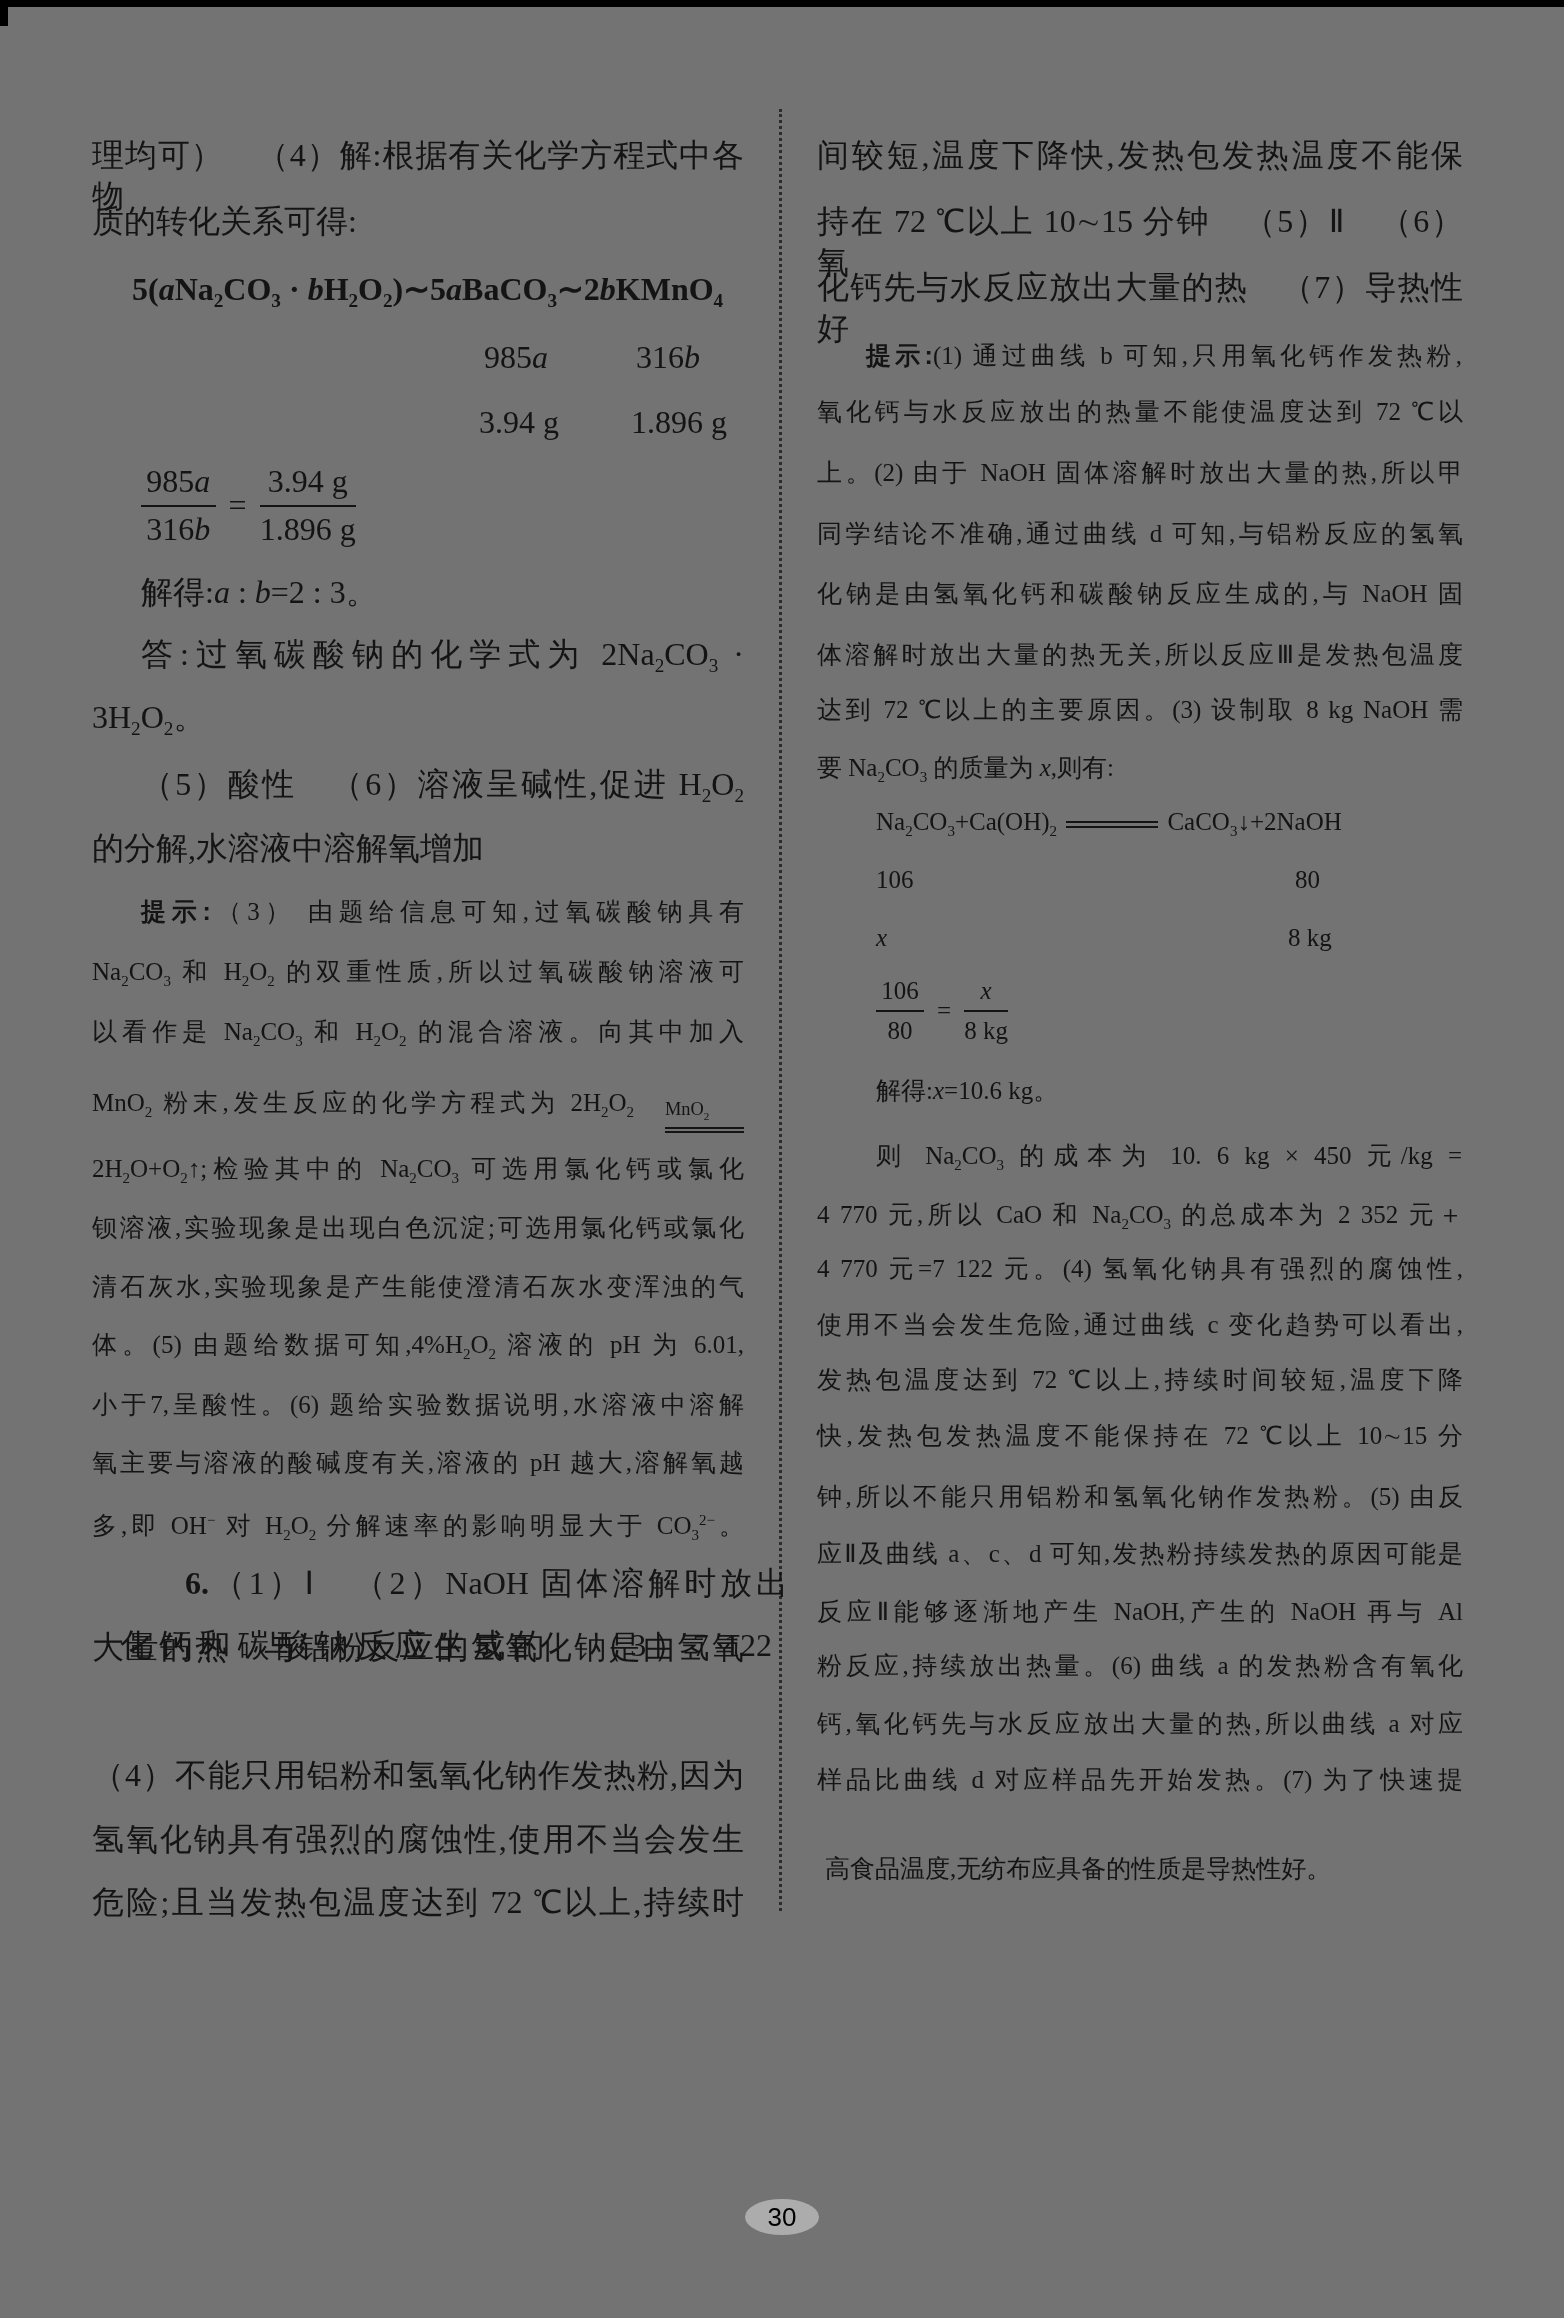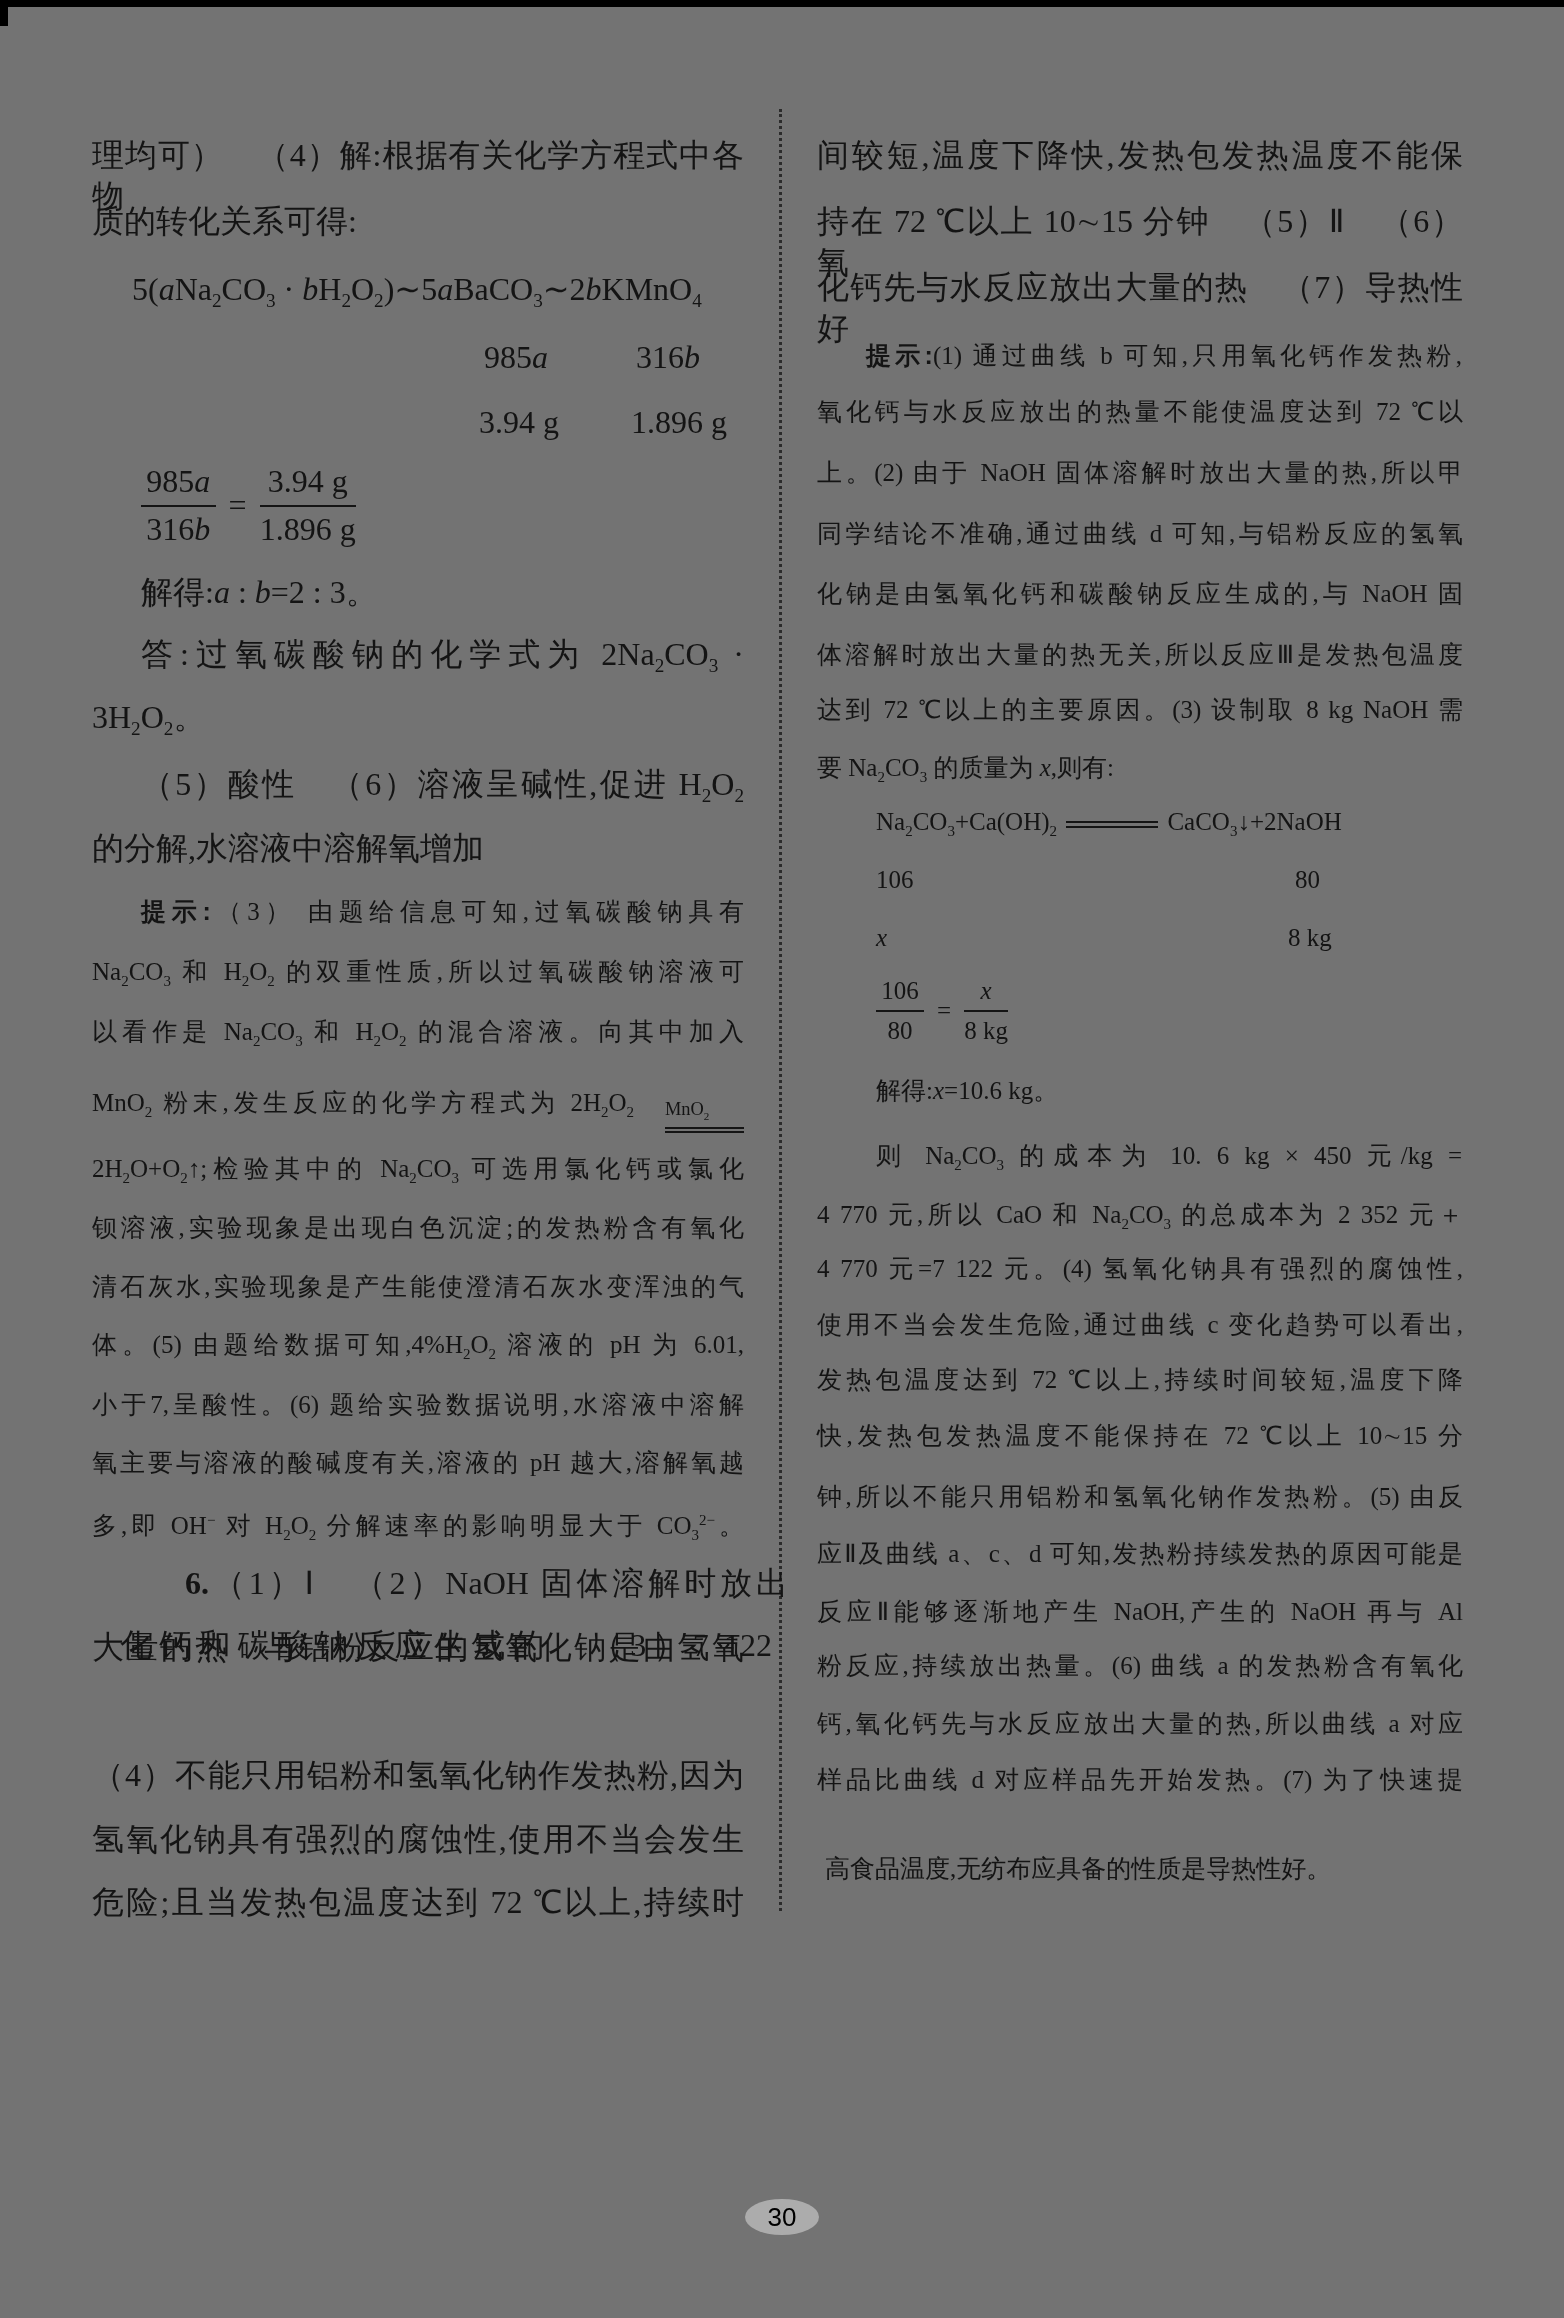--- a/index.html
+++ b/index.html
@@ -42,41 +42,41 @@
 </head>
 <body>
 
 <div id="page">
   <div class="topbar"></div>
   <div class="cornermark"></div>
   <div class="divider"></div>
   <div class="column" style="left: 92px; width: 652px;">
       <div class="line big fill" style="left: 0px; top: 135px; width: 652px;">理均可）　（4）解:根据有关化学方程式中各物</div>
       <div class="line big" style="left: 0px; top: 201px;">质的转化关系可得:</div>
-      <div class="line big" style="left: 40px; top: 269px;">5(<i>a</i>Na<sub>2</sub>CO<sub>3</sub> · <i>b</i>H<sub>2</sub>O<sub>2</sub>)∼5<i>a</i>BaCO<sub>3</sub>∼2<i>b</i>KMnO<sub>4</sub></div>
+      <div class="line big" style="left: 40px; top: 269px; font-weight: bold;">5(<i>a</i>Na<sub>2</sub>CO<sub>3</sub> · <i>b</i>H<sub>2</sub>O<sub>2</sub>)∼5<i>a</i>BaCO<sub>3</sub>∼2<i>b</i>KMnO<sub>4</sub></div>
       <div class="line big" style="left: 0px; top: 337px; width: 652px;">
         <span class="item" style="left: 392px;">985<i>a</i></span>
         <span class="item" style="left: 544px;">316<i>b</i></span>
       </div>
       <div class="line big" style="left: 0px; top: 402px; width: 652px;">
         <span class="item" style="left: 387px;">3.94 g</span>
         <span class="item" style="left: 539px;">1.896 g</span>
       </div>
       <div class="line big" style="left: 49px; top: 461px;"><span class="frac"><span class="num">985<i>a</i></span><span class="den">316<i>b</i></span></span><span class="feq">=</span><span class="frac"><span class="num">3.94 g</span><span class="den">1.896 g</span></span></div>
       <div class="line big" style="left: 49px; top: 572px;">解得:<i>a</i> : <i>b</i>=2 : 3。</div>
       <div class="line big fill" style="left: 49px; top: 634px; width: 603px;">答:过氧碳酸钠的化学式为 2Na<sub>2</sub>CO<sub>3</sub> ·</div>
       <div class="line big" style="left: 0px; top: 697px;">3H<sub>2</sub>O<sub>2</sub>。</div>
       <div class="line big fill" style="left: 49px; top: 764px; width: 603px;">（5）酸性　（6）溶液呈碱性,促进 H<sub>2</sub>O<sub>2</sub></div>
       <div class="line big" style="left: 0px; top: 828px;">的分解,水溶液中溶解氧增加</div>
       <div class="line hint fill" style="left: 49px; top: 895px; width: 603px;"><b class="tip">提示:</b>（3） 由题给信息可知,过氧碳酸钠具有</div>
       <div class="line hint fill" style="left: 0px; top: 955px; width: 652px;">Na<sub>2</sub>CO<sub>3</sub> 和 H<sub>2</sub>O<sub>2</sub> 的双重性质,所以过氧碳酸钠溶液可</div>
       <div class="line hint fill" style="left: 0px; top: 1015px; width: 652px;">以看作是 Na<sub>2</sub>CO<sub>3</sub> 和 H<sub>2</sub>O<sub>2</sub> 的混合溶液。向其中加入</div>
       <div class="line hint fill" style="left: 0px; top: 1086px; width: 652px;">MnO<sub>2</sub> 粉末,发生反应的化学方程式为 2H<sub>2</sub>O<sub>2</sub> <span class="dblwrap"><span class="dbllabel">MnO<sub>2</sub></span><span class="dblline"></span></span></div>
       <div class="line hint fill" style="left: 0px; top: 1152px; width: 652px;">2H<sub>2</sub>O+O<sub>2</sub>↑;检验其中的 Na<sub>2</sub>CO<sub>3</sub> 可选用氯化钙或氯化</div>
-      <div class="line hint fill" style="left: 0px; top: 1211px; width: 652px;">钡溶液,实验现象是出现白色沉淀;的发热粉含有氧化</div>
+      <div class="line hint fill" style="left: 0px; top: 1211px; width: 652px;">钡溶液,实验现象是出现白色沉淀;可选用氯化钙或氯化</div>
       <div class="line hint fill" style="left: 0px; top: 1270px; width: 652px;">清石灰水,实验现象是产生能使澄清石灰水变浑浊的气</div>
       <div class="line hint fill" style="left: 0px; top: 1328px; width: 652px;">体。(5) 由题给数据可知,4%H<sub>2</sub>O<sub>2</sub> 溶液的 pH 为 6.01,</div>
       <div class="line hint fill" style="left: 0px; top: 1388px; width: 652px;">小于7,呈酸性。(6) 题给实验数据说明,水溶液中溶解</div>
       <div class="line hint fill" style="left: 0px; top: 1446px; width: 652px;">氧主要与溶液的酸碱度有关,溶液的 pH 越大,溶解氧越</div>
       <div class="line hint fill" style="left: 0px; top: 1504px; width: 652px;">多,即 OH<sup>−</sup> 对 H<sub>2</sub>O<sub>2</sub> 分解速率的影响明显大于 CO<sub>3</sub><sup>2−</sup>。</div>
       <div class="line big fill" style="left: 49px; top: 1563px; width: 603px; margin-left: 44px;"><b>6.</b>（1）Ⅰ　（2）NaOH 固体溶解时放出</div>
       <div class="line big fill" style="left: 0px; top: 1627px; width: 652px;">大量的热　与铝粉反应的氢氧化钠是由氢氧</div>
       <div class="line big fill" style="left: 0px; top: 1625px; width: 652px; margin-left: 28px;">化钙和碳酸钠反应生成的　（3）7 122</div>
       <div class="line big fill" style="left: 0px; top: 1755px; width: 652px;">（4）不能只用铝粉和氢氧化钠作发热粉,因为</div>
       <div class="line big fill" style="left: 0px; top: 1819px; width: 652px;">氢氧化钠具有强烈的腐蚀性,使用不当会发生</div>

